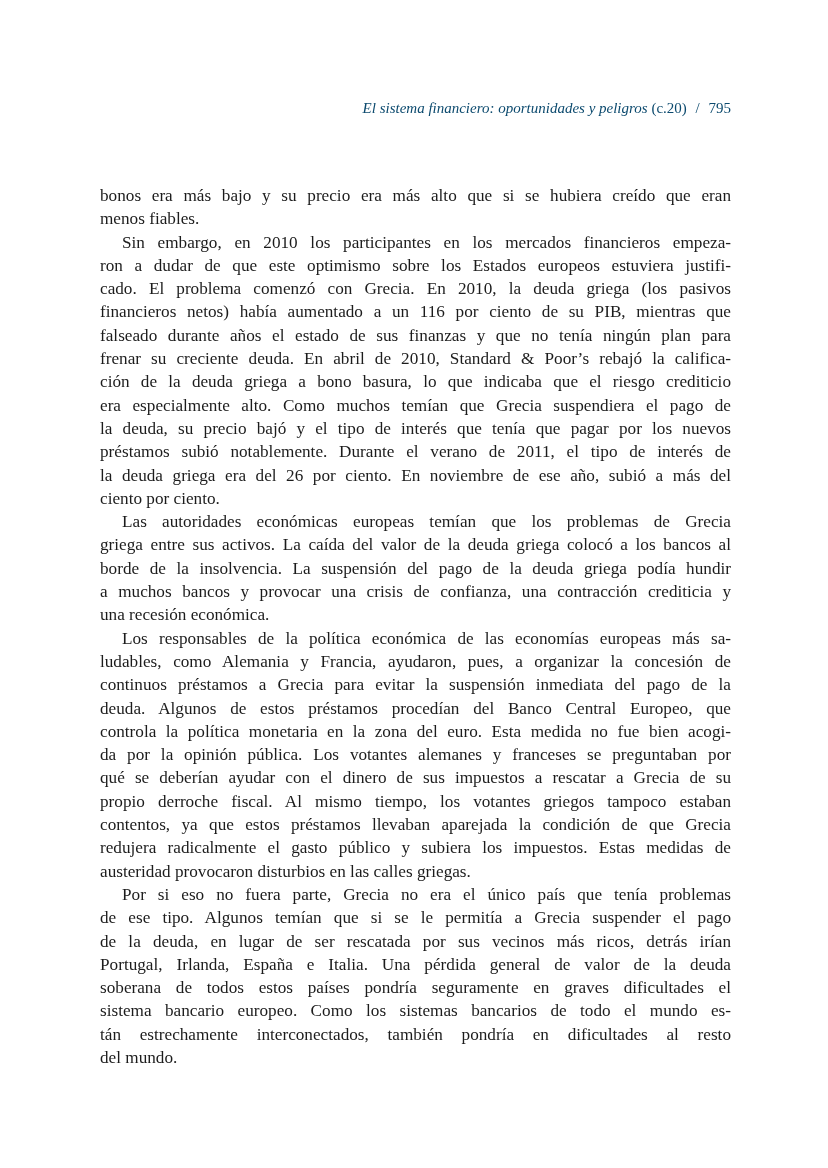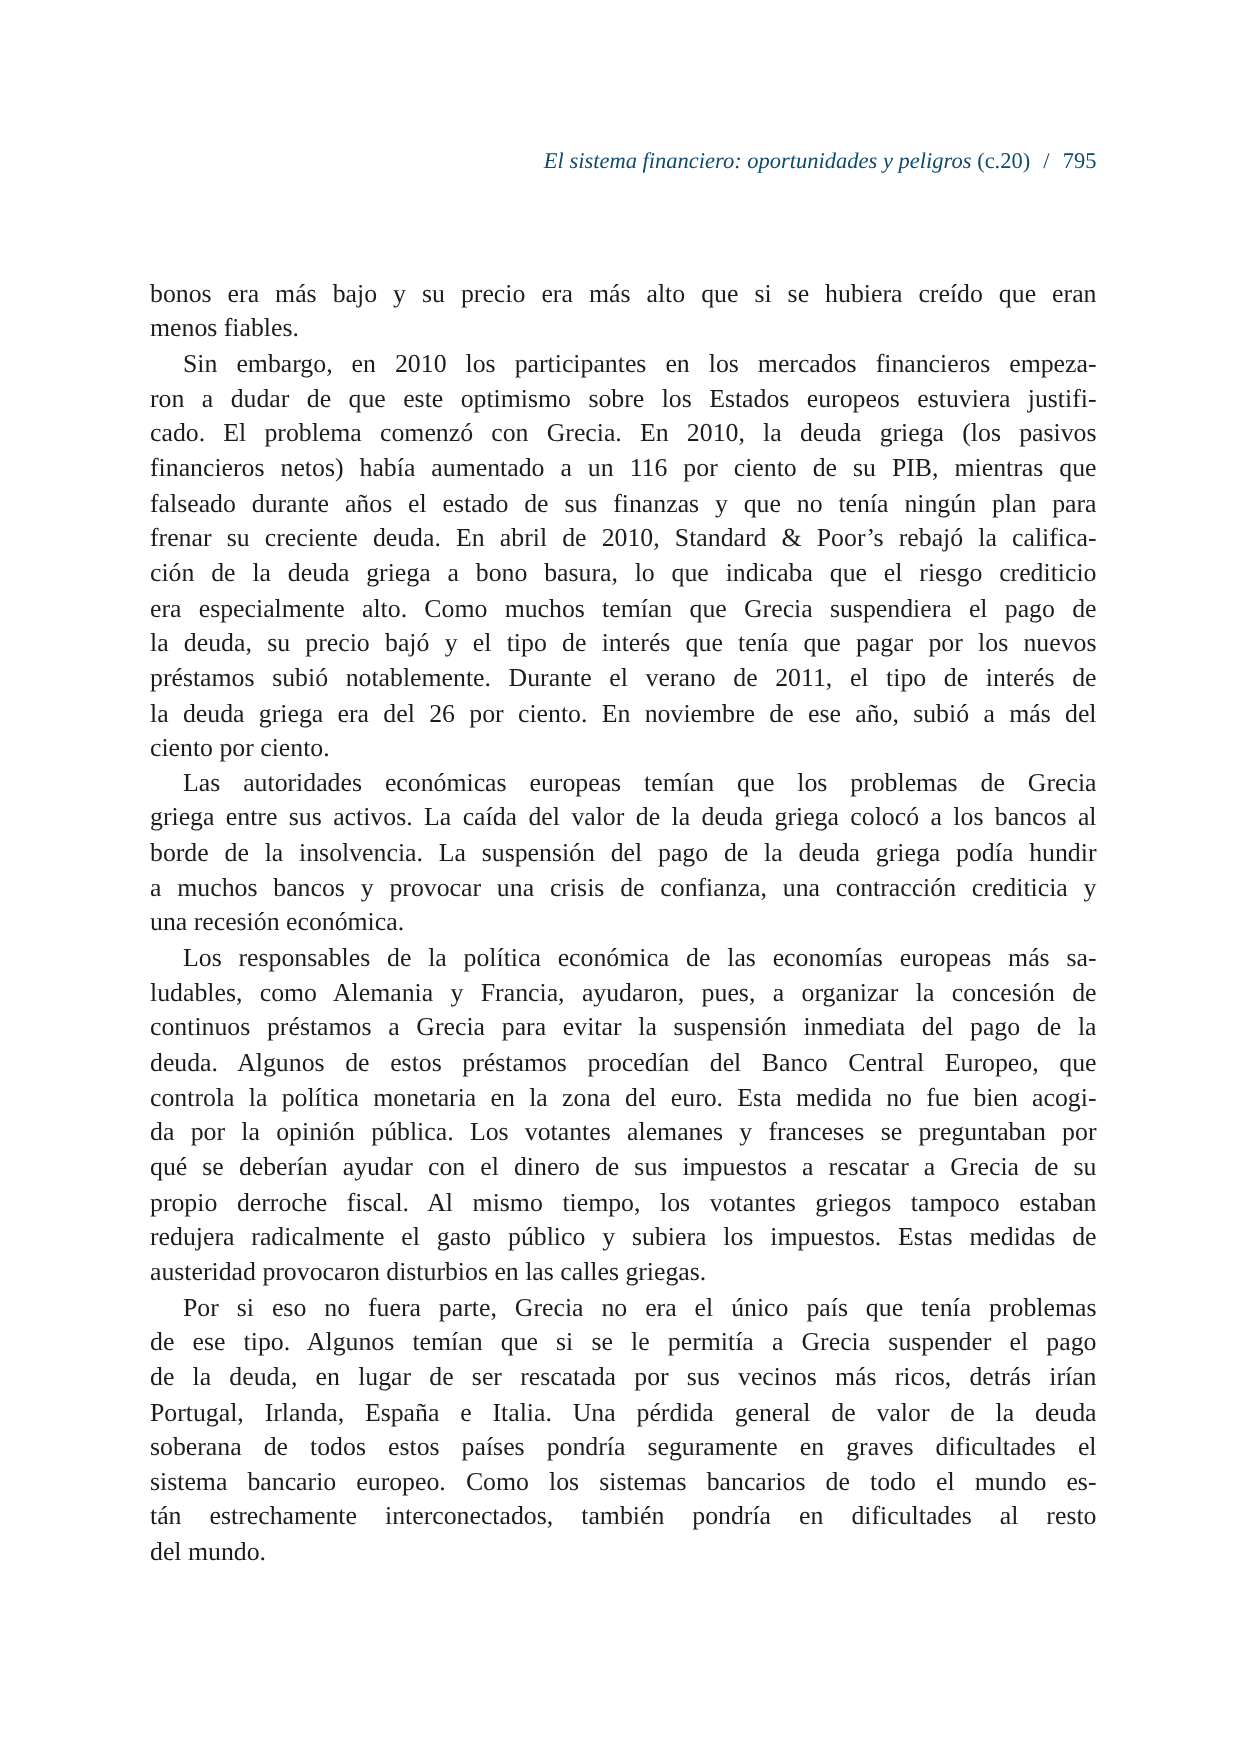--- a/index.html
+++ b/index.html
@@ -93,20 +93,21 @@
   </div>
   <div>
     <div class="line indent">Los responsables de la política económica de las economías europeas más sa-</div>
     <div class="line">ludables, como Alemania y Francia, ayudaron, pues, a organizar la concesión de</div>
     <div class="line">continuos préstamos a Grecia para evitar la suspensión inmediata del pago de la</div>
     <div class="line">deuda. Algunos de estos préstamos procedían del Banco Central Europeo, que</div>
     <div class="line">controla la política monetaria en la zona del euro. Esta medida no fue bien acogi-</div>
     <div class="line">da por la opinión pública. Los votantes alemanes y franceses se preguntaban por</div>
     <div class="line">qué se deberían ayudar con el dinero de sus impuestos a rescatar a Grecia de su</div>
     <div class="line">propio derroche fiscal. Al mismo tiempo, los votantes griegos tampoco estaban</div>
+    <div class="line">contentos, ya que estos préstamos llevaban aparejada la condición de que Grecia</div>
     <div class="line">redujera radicalmente el gasto público y subiera los impuestos. Estas medidas de</div>
     <div class="line last">austeridad provocaron disturbios en las calles griegas.</div>
   </div>
   <div>
     <div class="line indent">Por si eso no fuera parte, Grecia no era el único país que tenía problemas</div>
     <div class="line">de ese tipo. Algunos temían que si se le permitía a Grecia suspender el pago</div>
     <div class="line">de la deuda, en lugar de ser rescatada por sus vecinos más ricos, detrás irían</div>
     <div class="line">Portugal, Irlanda, España e Italia. Una pérdida general de valor de la deuda</div>
     <div class="line">soberana de todos estos países pondría seguramente en graves dificultades el</div>
     <div class="line">sistema bancario europeo. Como los sistemas bancarios de todo el mundo es-</div>

